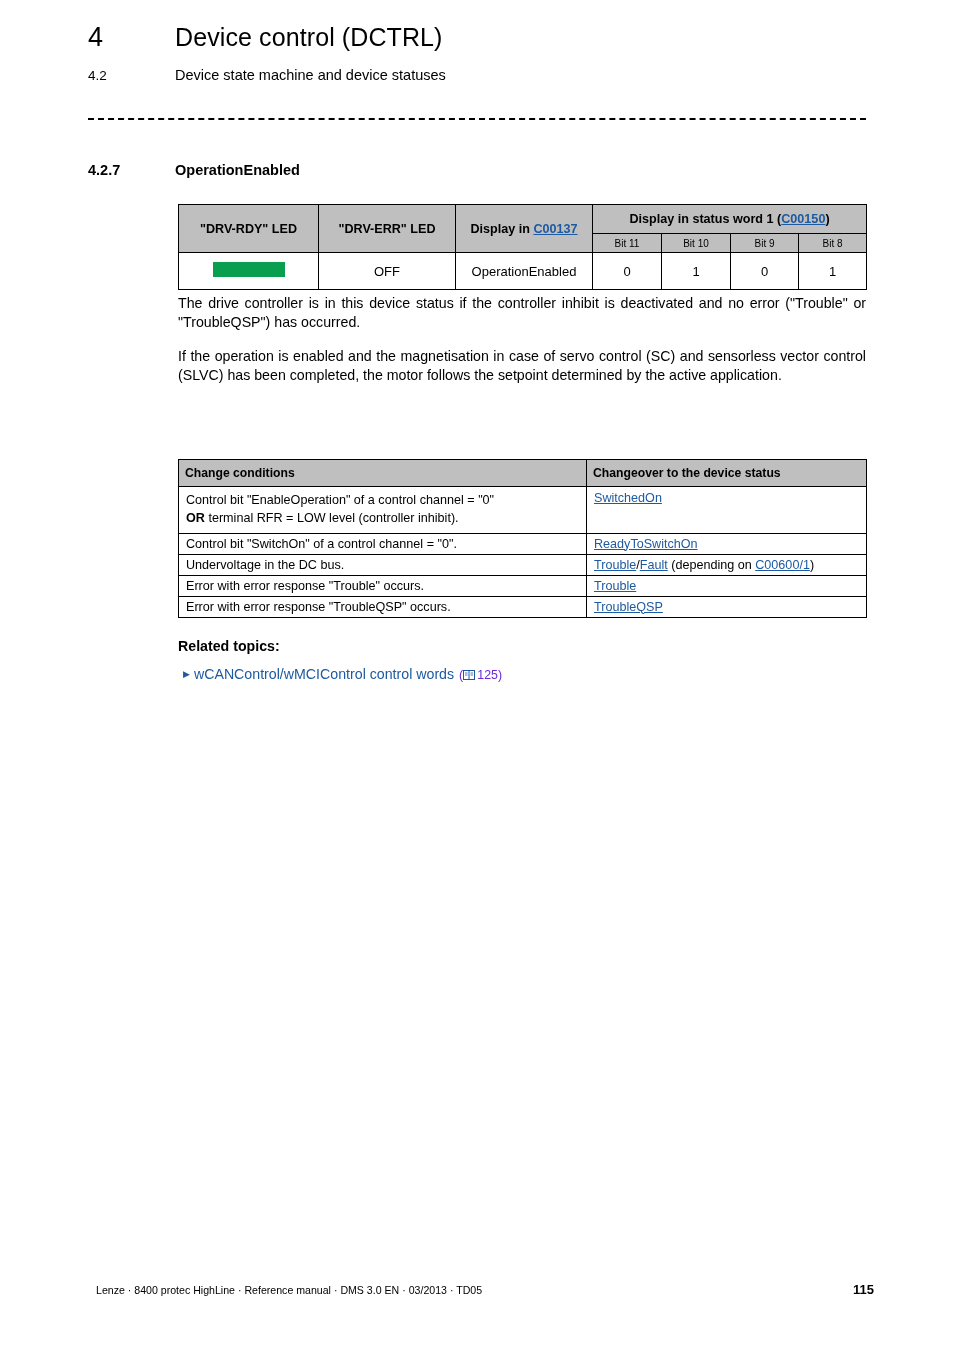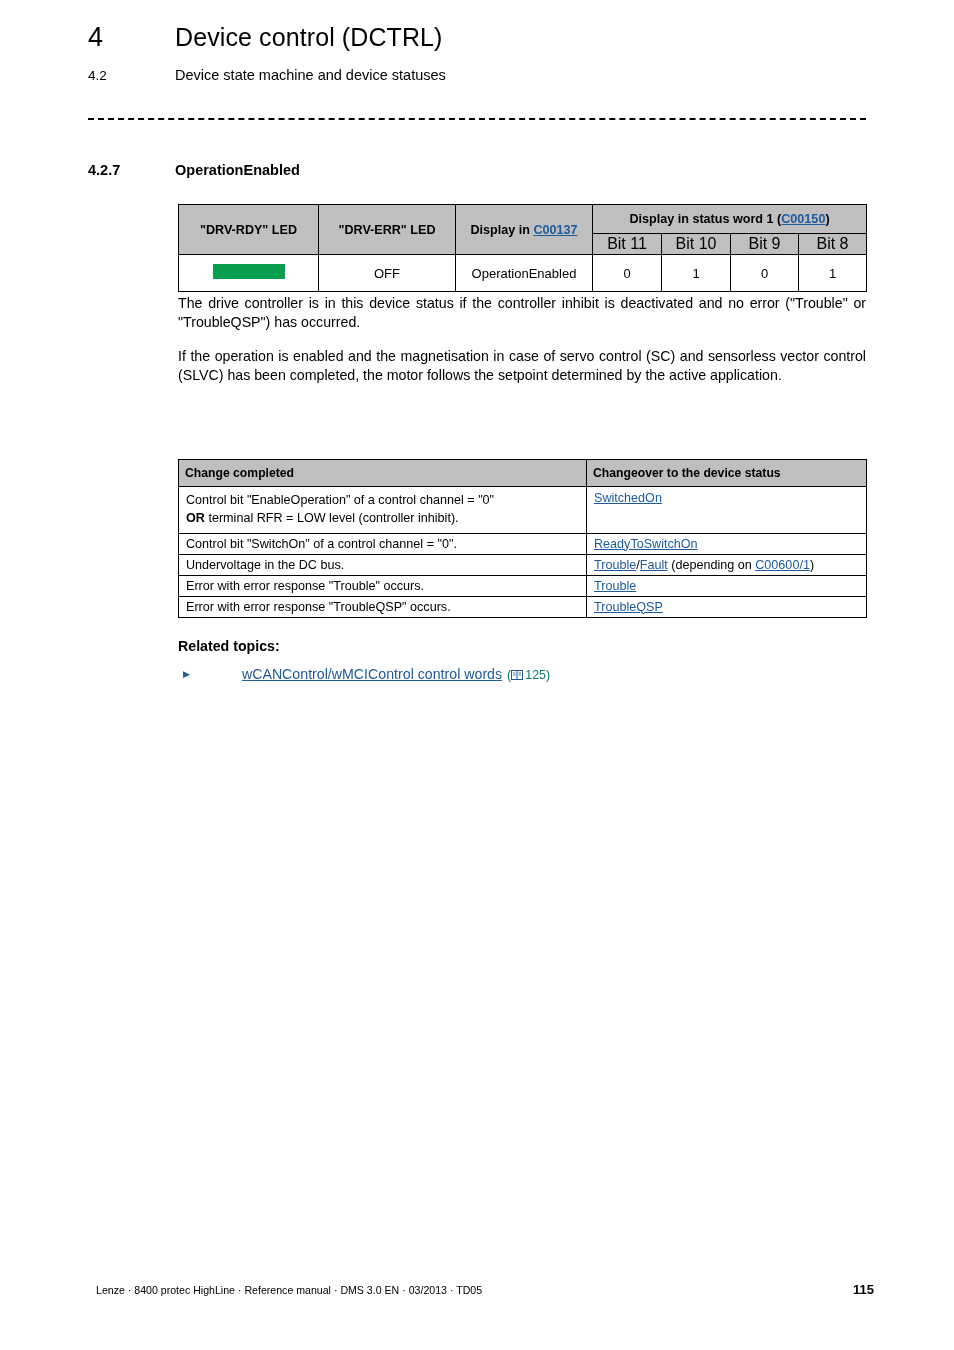--- a/index.html
+++ b/index.html
@@ -110,21 +110,21 @@
   }
   #table-status th,
   #table-status td {
     text-align: center;
   }
   #table-status th.hdr-main {
     height: 22px;
     font-size: 12.6px;
   }
   #table-status th.bit {
-    font-size: 16px;
+    font-size: 10px;
     font-weight: normal;
     height: 16px;
     padding: 1px 2px;
   }
   #table-status td.val {
     height: 30px;
     font-size: 13px;
     margin-top: 28px;
   }
   .led-green {
@@ -197,27 +197,25 @@
   }
   .tri {
     color: #1e5aa0;
     font-size: 9px;
     margin-right: 4px;
     position: relative;
     top: -2px;
   }
   .related-link {
     color: #1e5aa0;
-    text-decoration: underline;
-    margin-left: 48px;
   }
   .related-ref {
     margin-left: 5px;
     font-size: 12.4px;
-    color: #0f766e;
+    color: #6d28d9;
   }
   .book-icon {
     display: inline-block;
     vertical-align: -1px;
     margin-right: 2px;
   }
 
   
   .footer {
     position: absolute;
@@ -298,21 +296,21 @@
   <div class="para" id="para-1">The drive controller is in this device status if the controller inhibit is deactivated and no error ("Trouble" or "TroubleQSP") has occurred.</div>
   <div class="para" id="para-2">If the operation is enabled and the magnetisation in case of servo control (SC) and sensorless vector control (SLVC) has been completed, the motor follows the setpoint determined by the active application.</div>
 
   <table class="tbl" id="table-changes">
     <colgroup>
       <col style="width:408px">
       <col style="width:280px">
     </colgroup>
     <tbody>
       <tr>
-        <th>Change completed</th>
+        <th>Change conditions</th>
         <th>Changeover to the device status</th>
       </tr>
 
       <tr>
         <td class="cond-two">
           <span>Control bit "EnableOperation" of a control channel = "0"</span><br>
           <b>OR</b><span> terminal RFR = LOW level (controller inhibit).</span>
         </td>
         <td style="vertical-align:top;padding-top:4px;">
           <a class="lnk">SwitchedOn</a>

